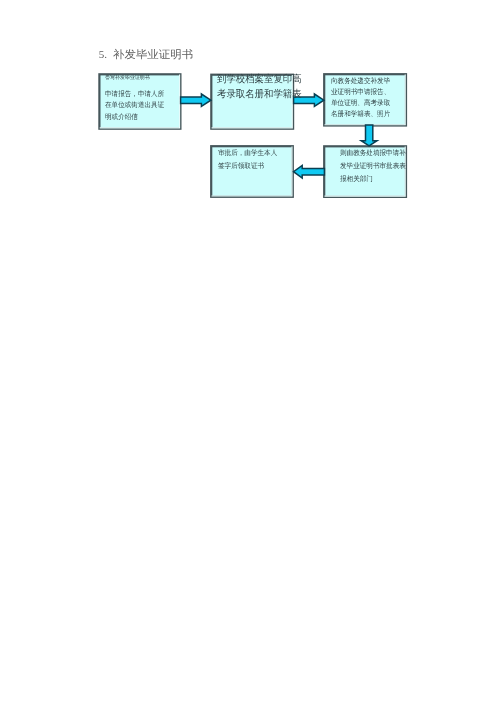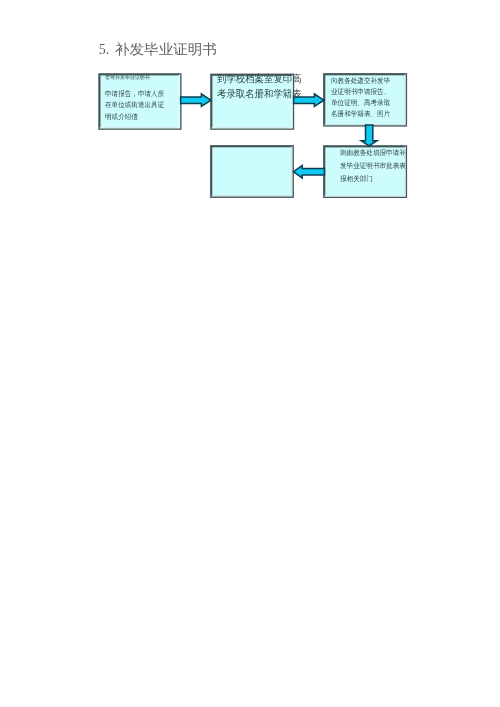--- a/index.html
+++ b/index.html
@@ -2,21 +2,21 @@
 <html><head>
 <meta charset="utf-8">
 <title>flow</title>
 <style>
   html,body{margin:0;padding:0;background:#ffffff;}
   body{width:500px;height:707px;overflow:hidden;
        font-family:"Liberation Serif",serif;}
   #page{position:relative;width:500px;height:707px;background:#ffffff;
          -webkit-font-smoothing:antialiased;will-change:opacity;}
 
-  .heading{position:absolute;left:98.8px;top:41px;font-size:14px;color:#5e5e5e;
+  .heading{position:absolute;left:98.8px;top:47px;font-size:11px;color:#5e5e5e;
            white-space:nowrap;will-change:opacity;}
   .heading .ttl{margin-left:6px;display:inline-block;transform:scaleX(1.04);transform-origin:0 50%;}
 
   #figure{position:absolute;left:0;top:0;width:500px;height:240px;}
   #shapes{position:absolute;left:0;top:0;width:500px;height:240px;}
 
   .tblock{position:absolute;color:#2e3f42;white-space:nowrap;will-change:opacity;}
   .ln{display:block;transform-origin:0 50%;will-change:opacity;}
 </style>
 </head>
@@ -70,15 +70,19 @@
       <span class="ln" style="transform:scaleX(0.94)">单位证明、高考录取</span>
       <span class="ln" style="transform:scaleX(0.94)">名册和学籍表、照片</span>
     </div>
 
     <div class="tblock" style="top:147.4px;left:323.5px;font-size:7px;line-height:12.6px;padding-left:16px;">
       <span class="ln" style="transform:scaleX(0.94)">则由教务处填报申请补</span>
       <span class="ln" style="transform:scaleX(0.94)">发毕业证明书审批表表</span>
       <span class="ln" style="transform:scaleX(0.94)">报相关部门</span>
     </div>
 
+    <div class="tblock" style="top:147.2px;left:218px;font-size:7px;line-height:12.6px;">
+      <span class="ln" style="transform:scaleX(0.94)">审批后，由学生本人</span>
+      <span class="ln" style="transform:scaleX(0.94)">签字后领取证书</span>
+    </div>
 
   </div>
 </div>
 
 </body></html>

